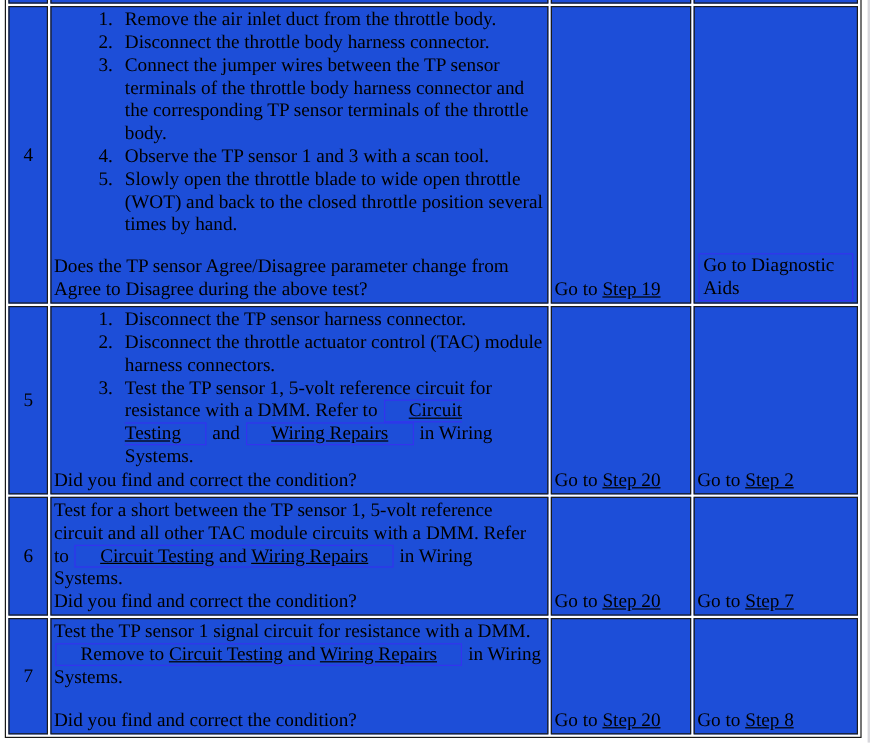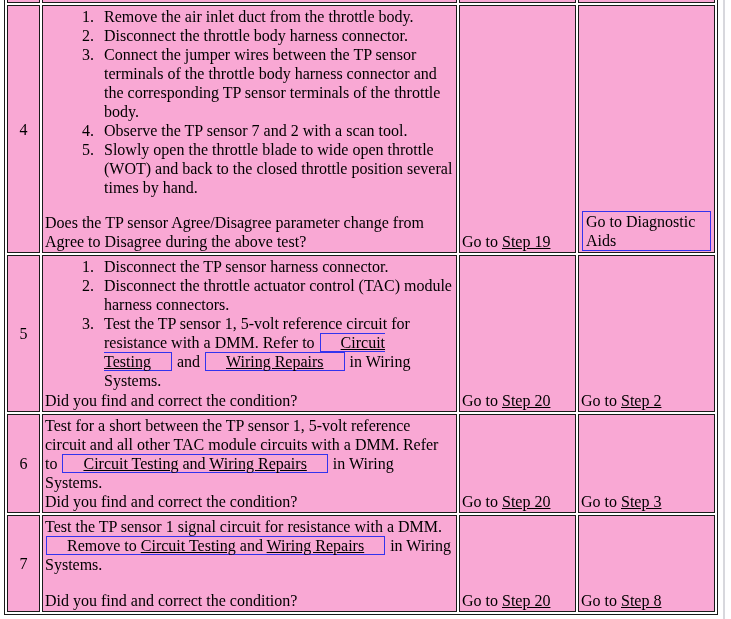--- a/index.html
+++ b/index.html
@@ -22,21 +22,21 @@
   col.c-step   { width: 33px; }
   col.c-action { width: 415px; }
   col.c-yes    { width: 117px; }
   col.c-no     { width: 137px; }
 
   td {
     border: 1px solid #1a1a1a;
     box-sizing: border-box;
     padding: 0 2px;
     vertical-align: top;
-    background: #f9a8d4;
+    background: #1d4ed8;
   }
   tr.r0 td { height: 22px; }
   tr.r1 td { height: 248px; }
   tr.r2 td { height: 157px; }
   tr.r3 td { height: 78px; }
   tr.r4 td { height: 97px; }
 
   td.step { text-align: center; vertical-align: middle; }
   td.action { vertical-align: top; }
   .action-inner {
@@ -82,21 +82,21 @@
           <td class="result"></td>
         </tr>
         <tr class="r1">
           <td class="step">4</td>
           <td class="action">
             <div class="action-inner">
               <ol>
                 <li><span>Remove the air inlet duct from the throttle body.</span></li>
                 <li><span>Disconnect the throttle body harness connector.</span></li>
                 <li><span>Connect the jumper wires between the TP sensor terminals of the throttle body harness connector and the corresponding TP sensor terminals of the throttle body.</span></li>
-                <li><span>Observe the TP sensor 7 and 2 with a scan tool.</span></li>
+                <li><span>Observe the TP sensor 1 and 3 with a scan tool.</span></li>
                 <li><span>Slowly open the throttle blade to wide open throttle (WOT) and back to the closed throttle position several times by hand.</span></li>
               </ol>
               <div class="q">Does the TP sensor Agree/Disagree parameter change from Agree to Disagree during the above test?</div>
             </div>
           </td>
           <td class="result"><span>Go to </span><span class="u">Step 19</span></td>
           <td class="result"><span class="link-box"><span>Go to Diagnostic Aids</span></span></td>
         </tr>
         <tr class="r2">
           <td class="step">5</td>
@@ -115,21 +115,21 @@
         </tr>
         <tr class="r3">
           <td class="step">6</td>
           <td class="action">
             <div class="action-inner">
               <div class="para"><span>Test for a short between the TP sensor 1, 5-volt reference circuit and all other TAC module circuits with a DMM. Refer to </span><span class="link-box"><span class="u">Circuit Testing</span><span> and </span><span class="u">Wiring Repairs</span></span><span> in Wiring Systems.</span></div>
               <div class="q">Did you find and correct the condition?</div>
             </div>
           </td>
           <td class="result"><span>Go to </span><span class="u">Step 20</span></td>
-          <td class="result"><span>Go to </span><span class="u">Step 3</span></td>
+          <td class="result"><span>Go to </span><span class="u">Step 7</span></td>
         </tr>
         <tr class="r4">
           <td class="step">7</td>
           <td class="action">
             <div class="action-inner">
               <div class="para"><span>Test the TP sensor 1 signal circuit for resistance with a DMM. </span><span class="link-box"><span>Remove to </span><span class="u">Circuit Testing</span><span> and </span><span class="u">Wiring Repairs</span></span><span> in Wiring Systems.</span></div>
               <div class="q">Did you find and correct the condition?</div>
             </div>
           </td>
           <td class="result"><span>Go to </span><span class="u">Step 20</span></td>

